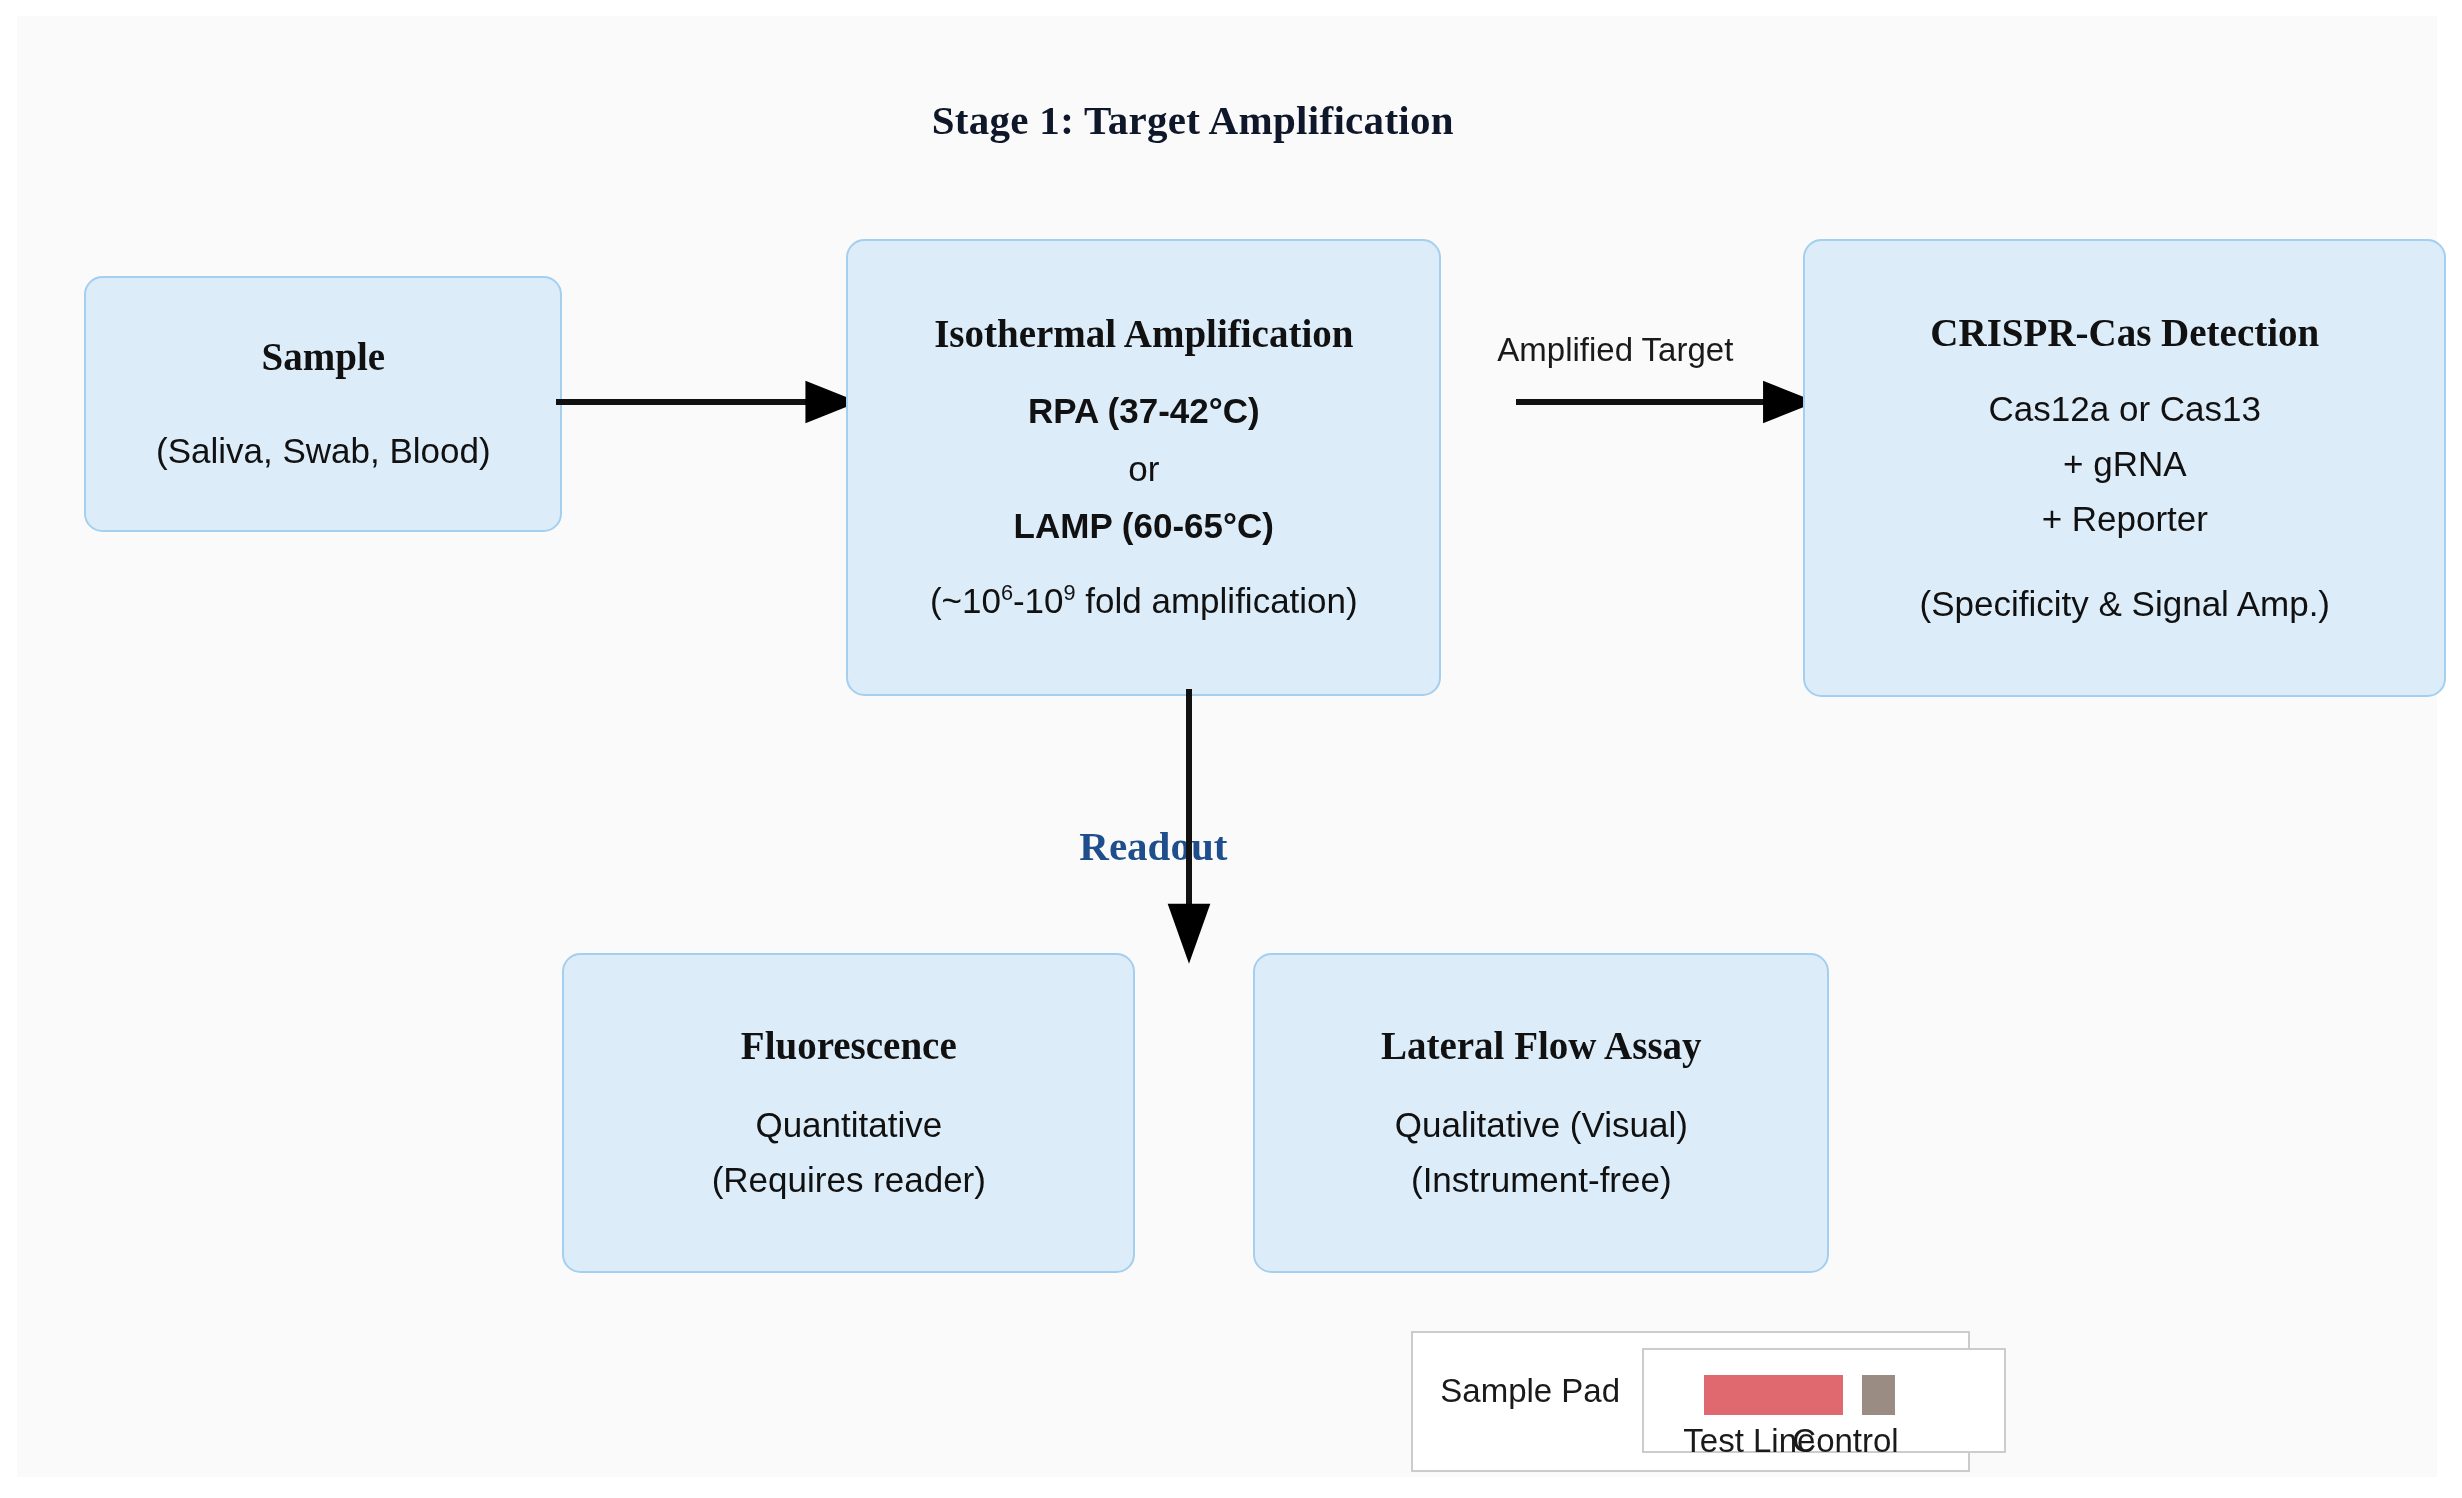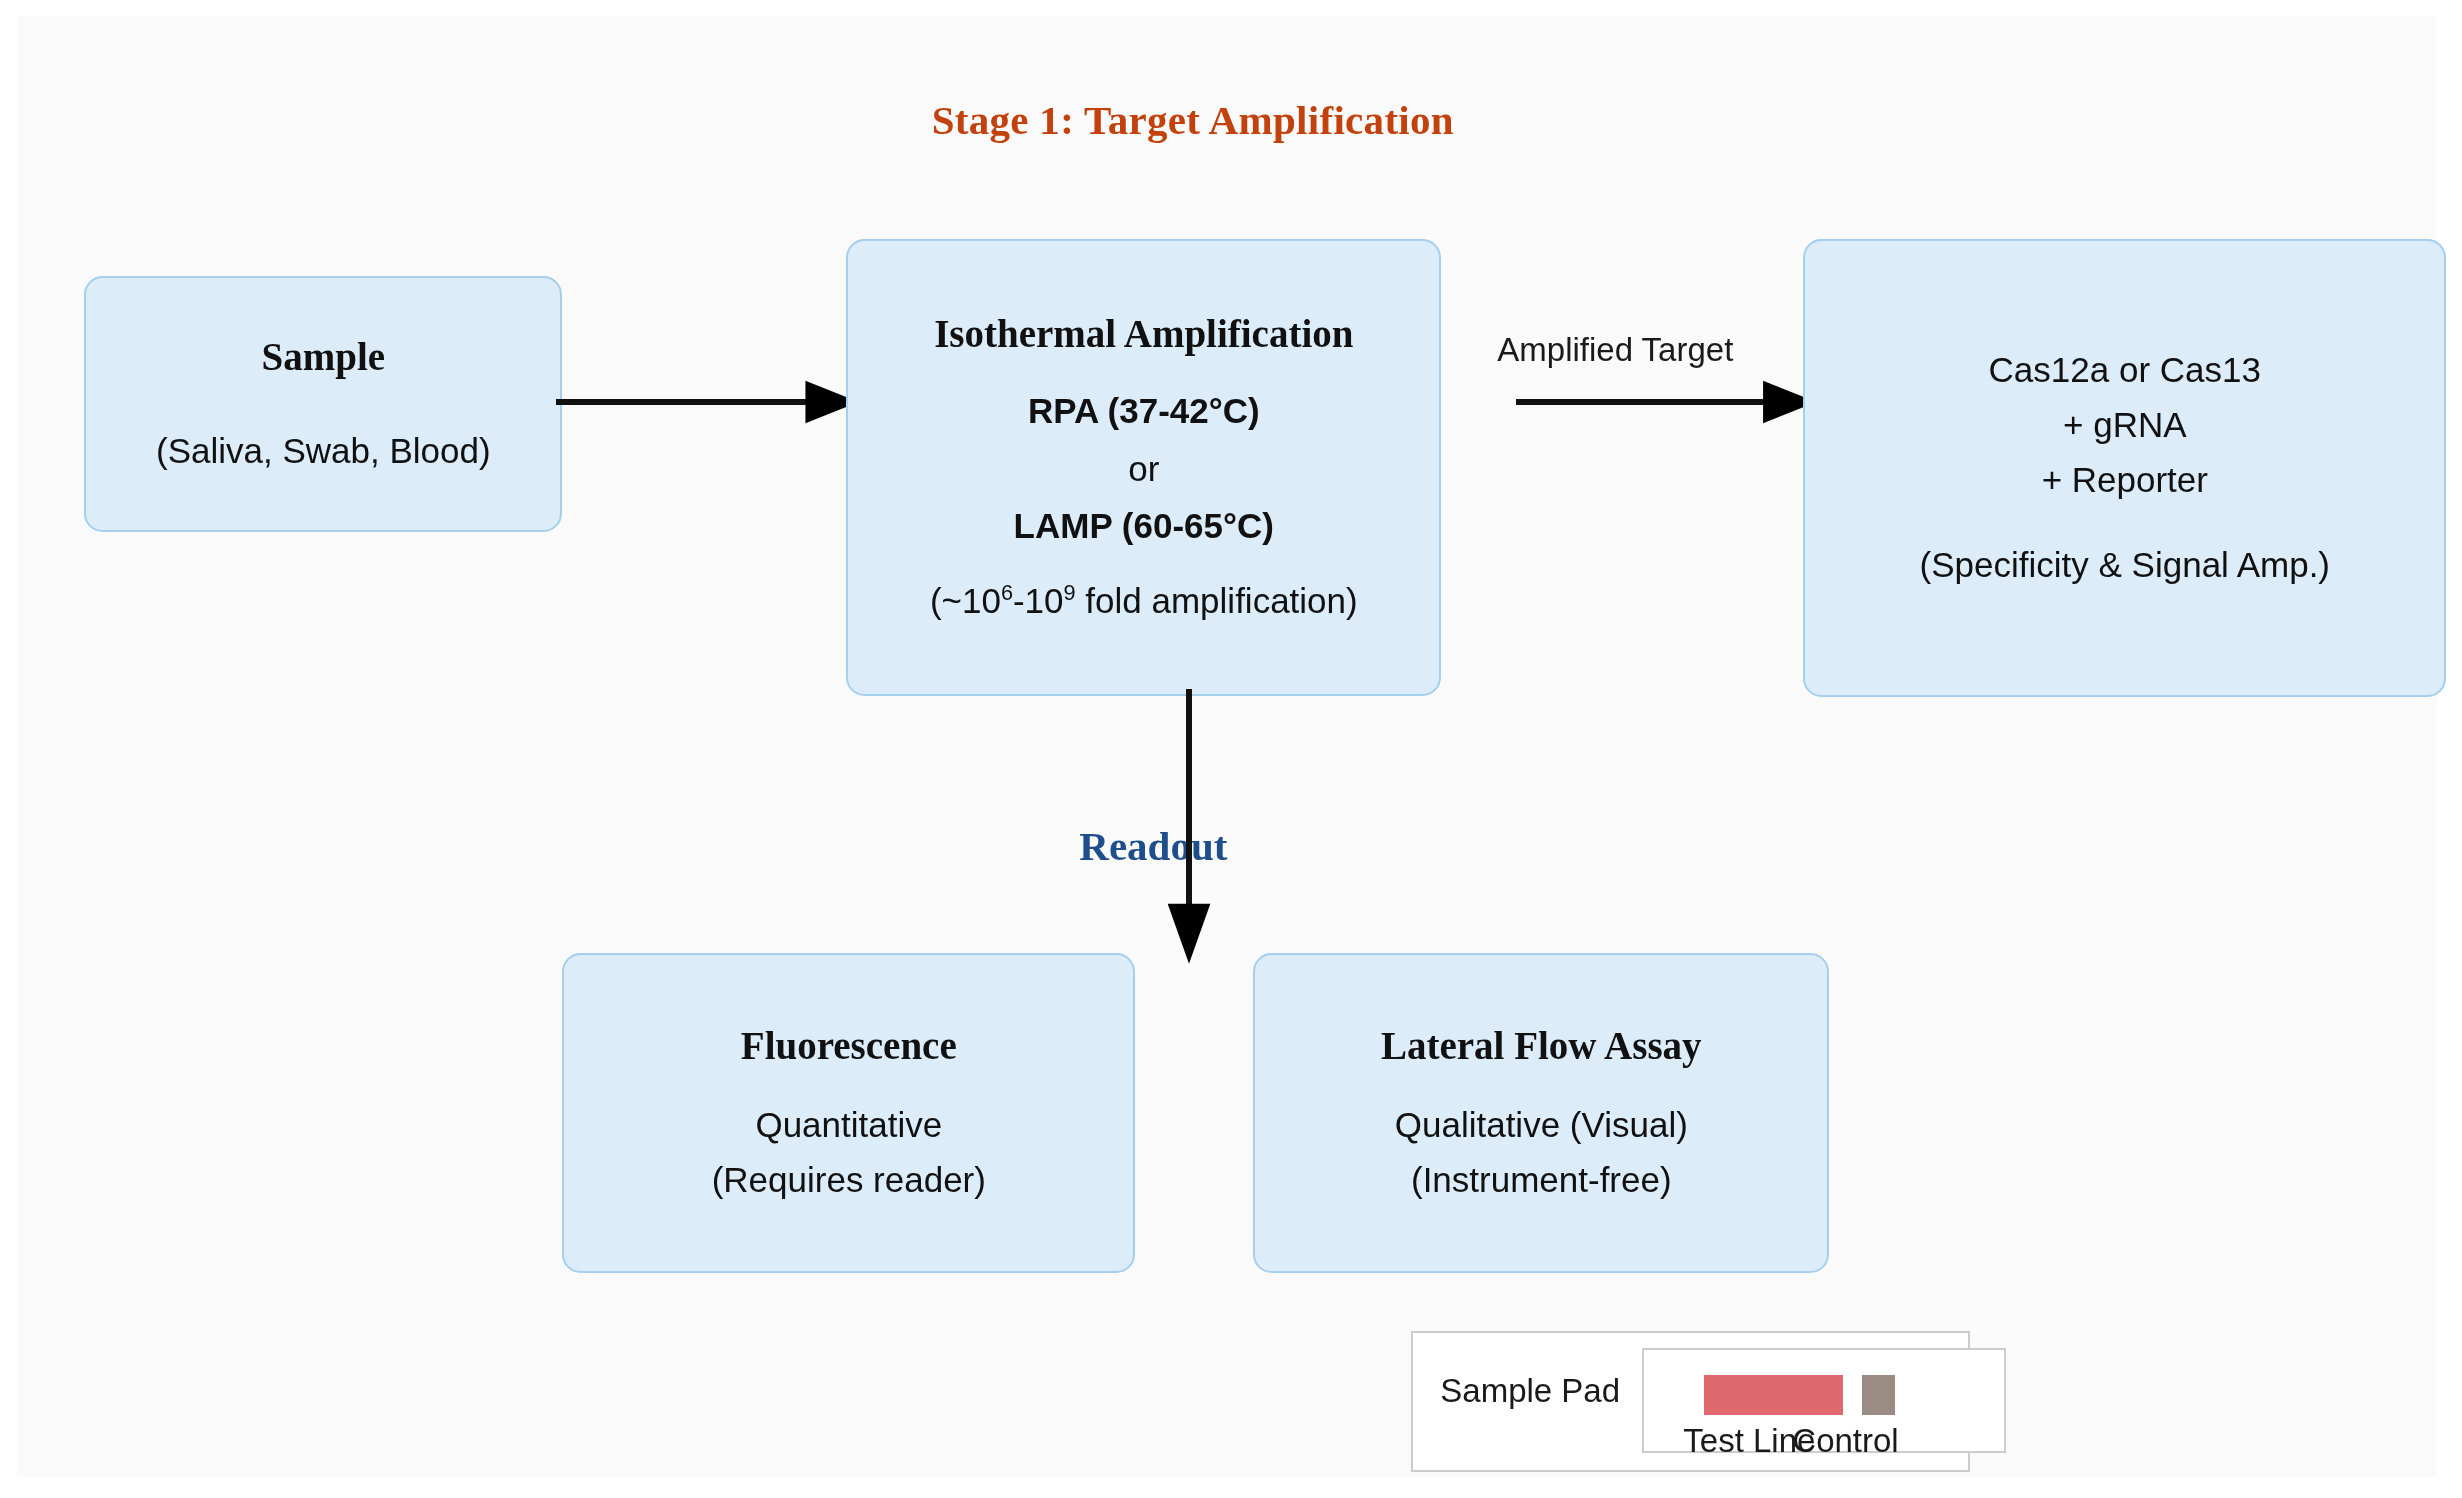--- a/index.html
+++ b/index.html
@@ -22,21 +22,21 @@
     width: 2420px;
     height: 1461px;
     background: #fafafa;
   }
 
   
   .stage-title {
     position: absolute;
     font-family: "Liberation Serif", serif;
     font-weight: bold;
-    color: #c2410c;
+    color: #0f172a;
     font-size: 41px;
     white-space: nowrap;
     text-align: center;
     letter-spacing: 0.3px;
   }
   #stage1-title { left: 819px; top: 80px; width: 713px; }
   #stage2-title { left: 1786px; top: 80px; width: 643px; }
 
   
   .flow-box {
@@ -195,20 +195,21 @@
     <div class="box-line last"><span>(~10</span><sup>6</sup><span>-10</span><sup>9</sup><span> fold amplification)</span></div>
   </div>
 
   <svg class="arrow-svg" id="arrow-amp-to-crispr" viewBox="0 0 455 120">
     <line x1="0" y1="60" x2="378" y2="60" stroke="#111111" stroke-width="9"></line>
     <polygon points="371,28 451,60 371,92" fill="#000000"></polygon>
   </svg>
   <div class="arrow-label" id="label-amplified-target">Amplified Target</div>
 
   <div class="flow-box" id="box-crispr">
+    <div class="box-title">CRISPR-Cas Detection</div>
     <div class="box-line">Cas12a or Cas13</div>
     <div class="box-line">+ gRNA</div>
     <div class="box-line">+ Reporter</div>
     <div class="box-line last">(Specificity &amp; Signal Amp.)</div>
   </div>
 
   <div id="label-readout">Readout</div>
 
   <svg class="arrow-svg" id="arrow-amp-to-readout" viewBox="0 0 120 420">
     <line x1="60" y1="0" x2="60" y2="330" stroke="#111111" stroke-width="9"></line>

